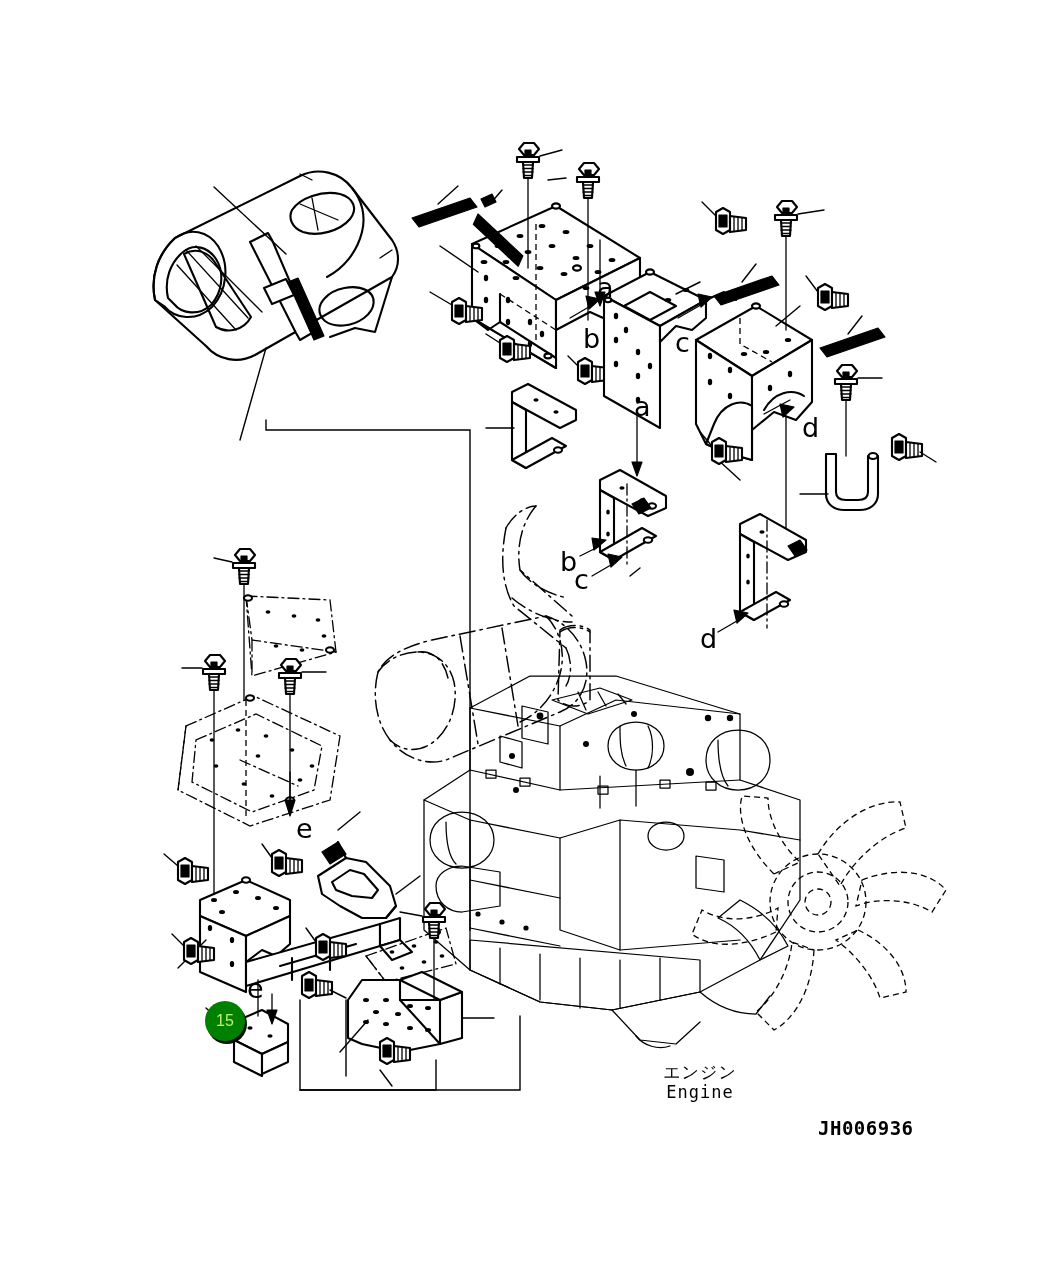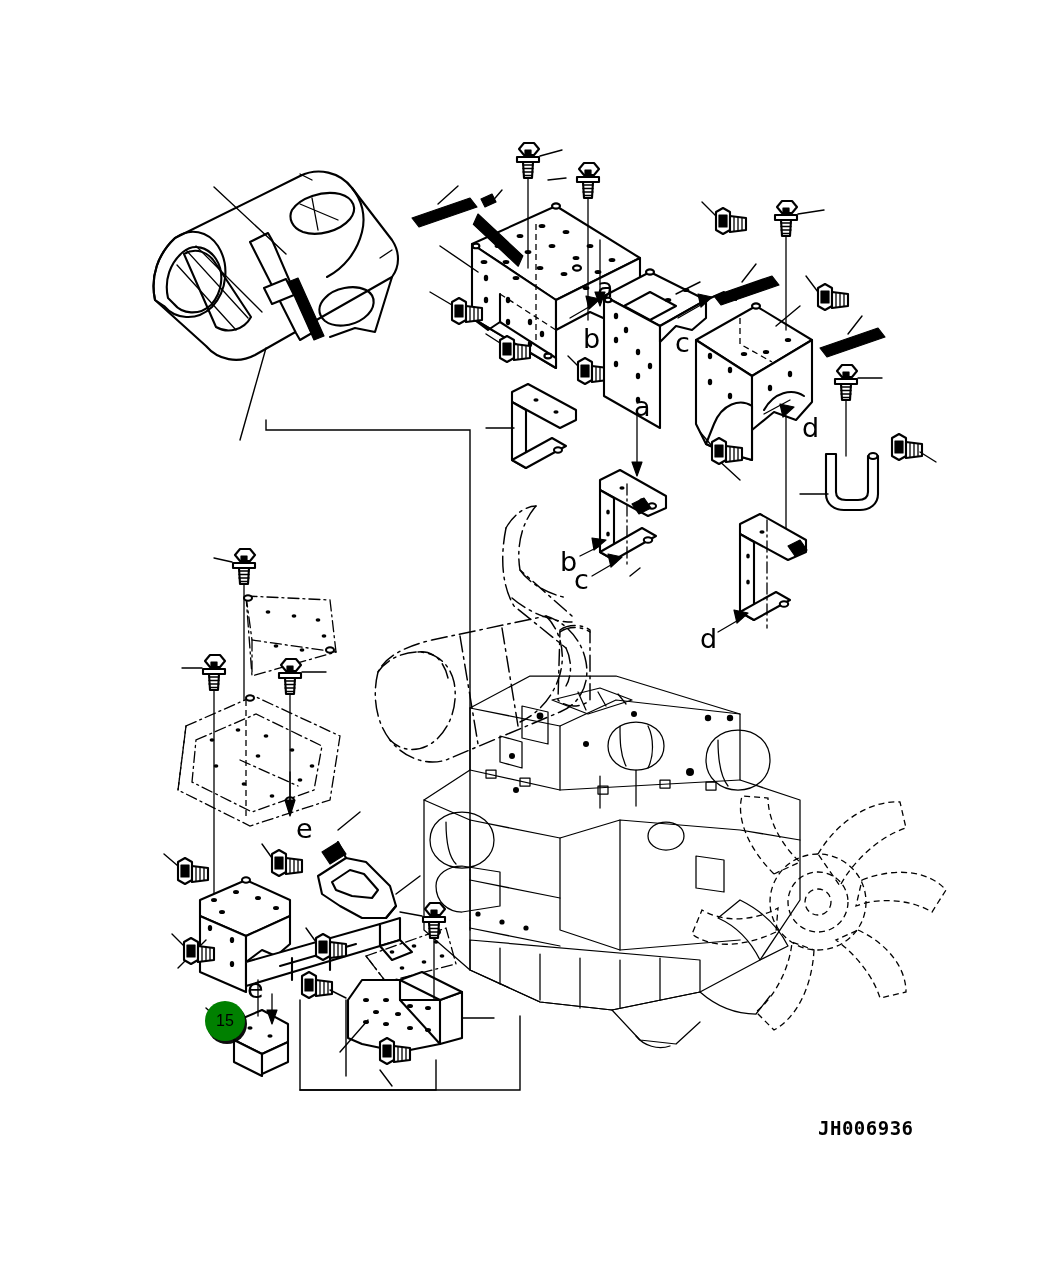--- a/index.html
+++ b/index.html
@@ -31,21 +31,21 @@
     user-select:none;
   }
   .item-badge{
     position:absolute;
     width:40px;height:40px;
     border-radius:50%;
     display:flex;align-items:center;justify-content:center;
     font-family:"Liberation Sans", sans-serif;
     font-size:16px;
     font-weight:400;
-    color:#000000;
+    color:#bef264;
     box-shadow:2px 3px 0 0 rgba(0,0,0,0.95);
   }
   .label-block{
     position:absolute;
     text-align:center;
     line-height:1.18;
     user-select:none;
   }
   .label-jp{
     font-family:"DejaVu Sans", sans-serif;
@@ -709,16 +709,20 @@
   <div class="callout-letter" style="left:574px;top:566px;">c</div>
   <div class="callout-letter" style="left:802px;top:414px;">d</div>
   <div class="callout-letter" style="left:700px;top:625px;">d</div>
   <div class="callout-letter" style="left:296px;top:815px;">e</div>
   <div class="callout-letter" style="left:247px;top:975px;">e</div>
 
   <div class="item-badge" style="left:205px;top:1001px;background:#008000;">
     <span>15</span>
   </div>
 
+  <div class="label-block" style="left:610px;top:1062px;width:180px;">
+    <span class="label-jp">エンジン</span>
+    <span class="label-en">Engine</span>
+  </div>
 
   <div class="drawing-no" style="left:818px;top:1117px;">JH006936</div>
 
 </div>
 
 </body></html>

